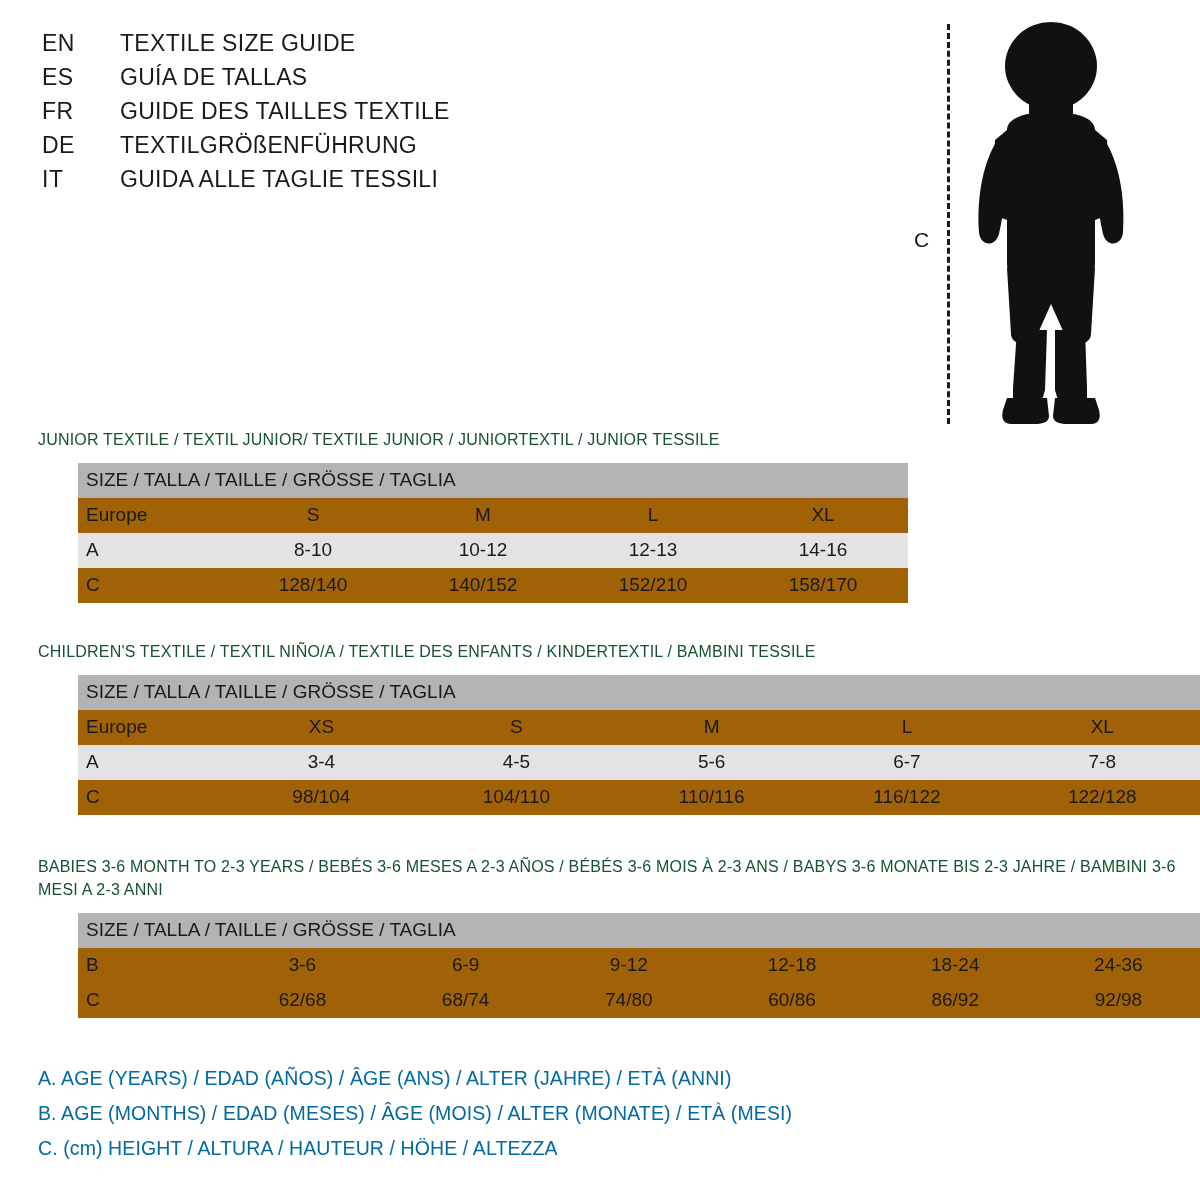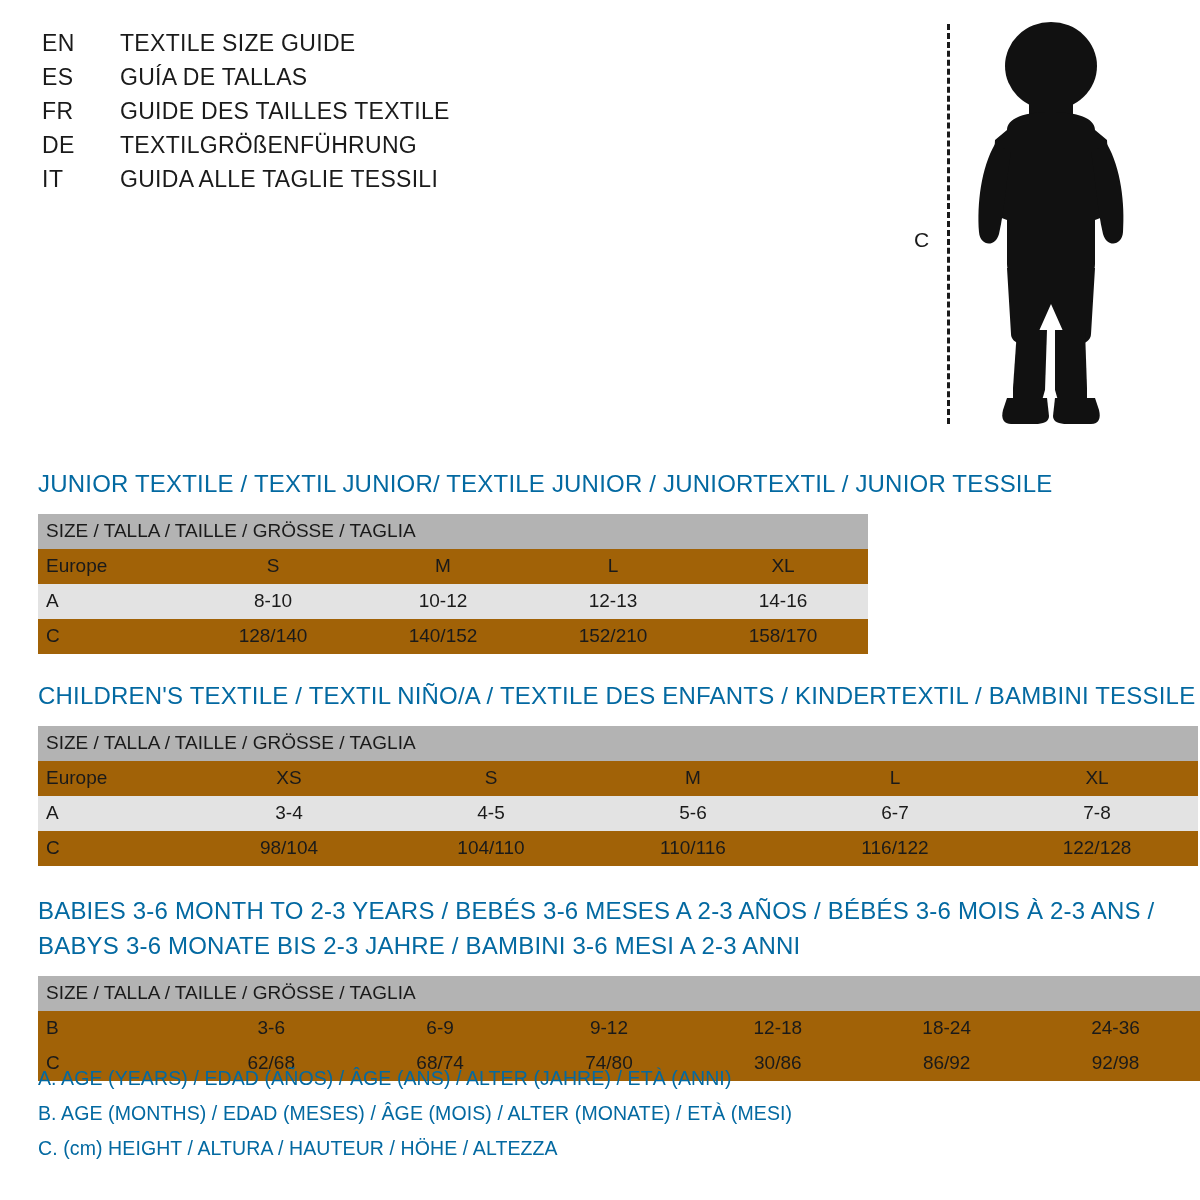--- a/index.html
+++ b/index.html
@@ -68,30 +68,30 @@
     left: 55px;
     top: 8px;
   }
 
   
   .section {
     position: absolute;
     left: 38px;
   }
   .section-title {
-    font-size: 24px;
+    font-size: 16px;
     letter-spacing: 0.2px;
-    color: #0369a1;
+    color: #14532d;
     margin-bottom: 12px;
     line-height: 1.45;
-    margin-top: 39px;
   }
   table.size-table {
     border-collapse: collapse;
     table-layout: fixed;
+    margin-left: 40px;
   }
   table.size-table td {
     font-size: 19px;
     color: #1a1a1a;
     padding: 4px 0 5px 0;
     height: 26px;
   }
   .band-head td {
     background: #b3b3b3;
     text-align: left;
@@ -289,21 +289,21 @@
         <td class="cell-center">9-12</td>
         <td class="cell-center">12-18</td>
         <td class="cell-center">18-24</td>
         <td class="cell-center">24-36</td>
       </tr>
       <tr class="row-plain">
         <td class="col-label">C</td>
         <td class="cell-center">62/68</td>
         <td class="cell-center">68/74</td>
         <td class="cell-center">74/80</td>
-        <td class="cell-center">30/86</td>
+        <td class="cell-center">60/86</td>
         <td class="cell-center">86/92</td>
         <td class="cell-center">92/98</td>
       </tr>
     </tbody>
   </table>
 </div>
 
 <div class="legend">
   <div class="legend-line">A. AGE (YEARS) / EDAD (AÑOS) / ÂGE (ANS) / ALTER (JAHRE) / ETÀ (ANNI)</div>
   <div class="legend-line">B. AGE (MONTHS) / EDAD (MESES) / ÂGE (MOIS) / ALTER (MONATE) / ETÀ (MESI)</div>

